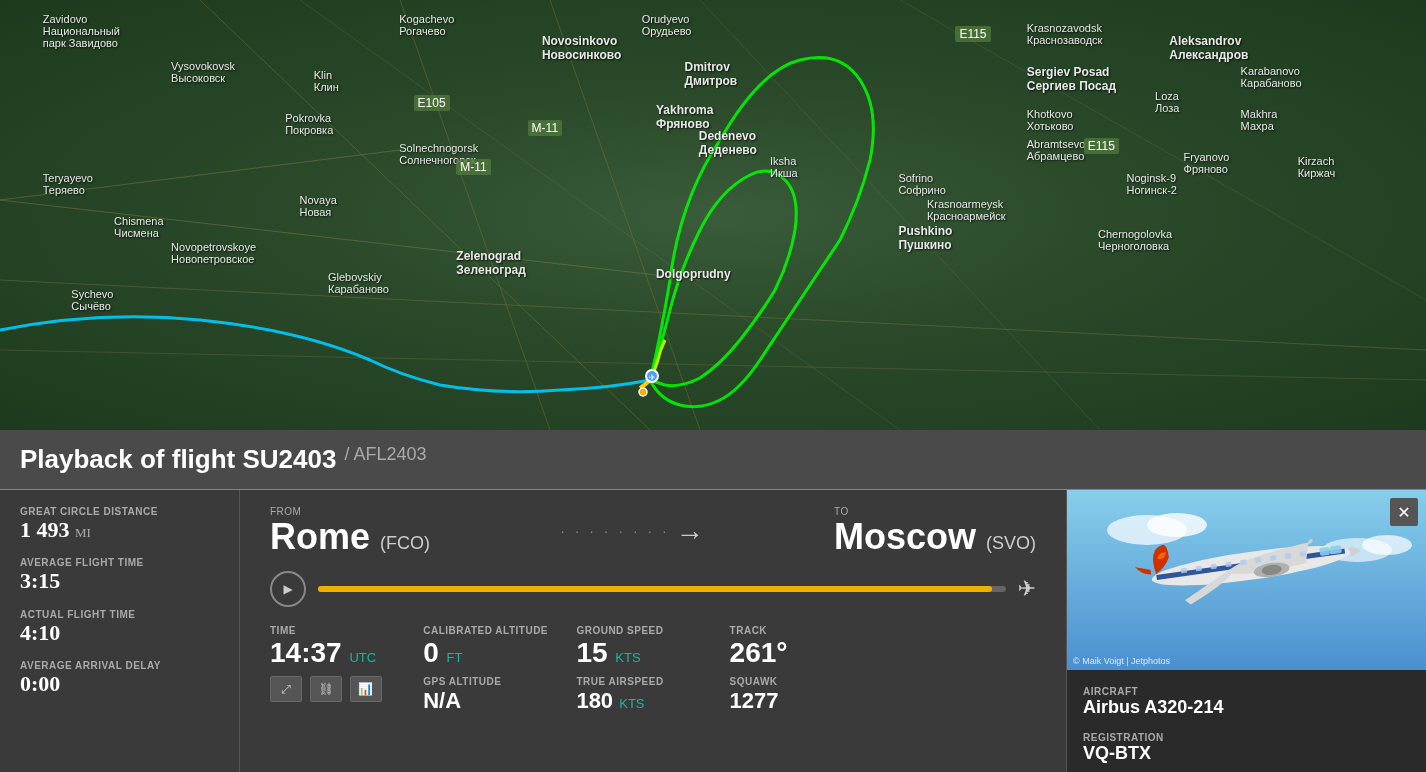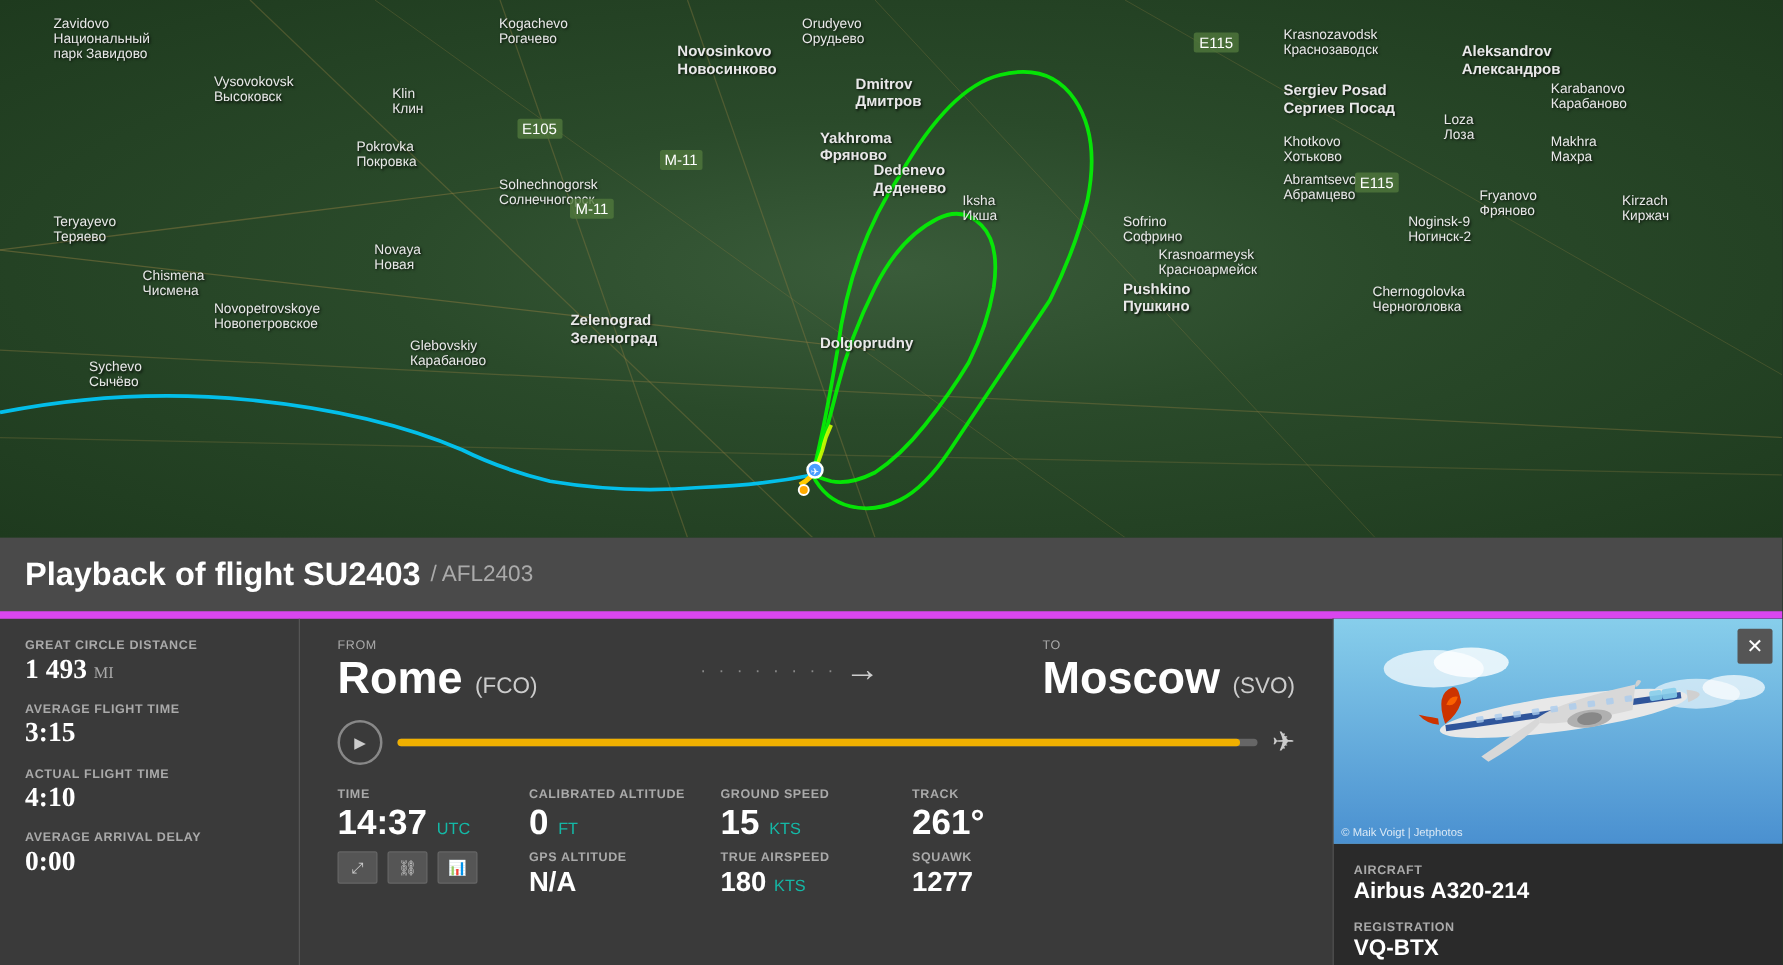--- a/index.html
+++ b/index.html
@@ -54,23 +54,22 @@
       height: 342px;
       background: #3a3a3a;
       display: flex;
       flex-direction: column;
     }
 
     
     #title-bar {
       background: #4a4a4a;
       padding: 14px 20px;
-      border-bottom: 6px solid #d946ef;
-      display: flex;
-      align-items: center;
+      border-bottom: 1px solid #d946ef;
+      display: flex;
     }
 
     #title-bar .flight-title {
       color: #ffffff;
       font-size: 26px;
       font-weight: bold;
     }
 
     #title-bar .flight-subtitle {
       color: #aaaaaa;

